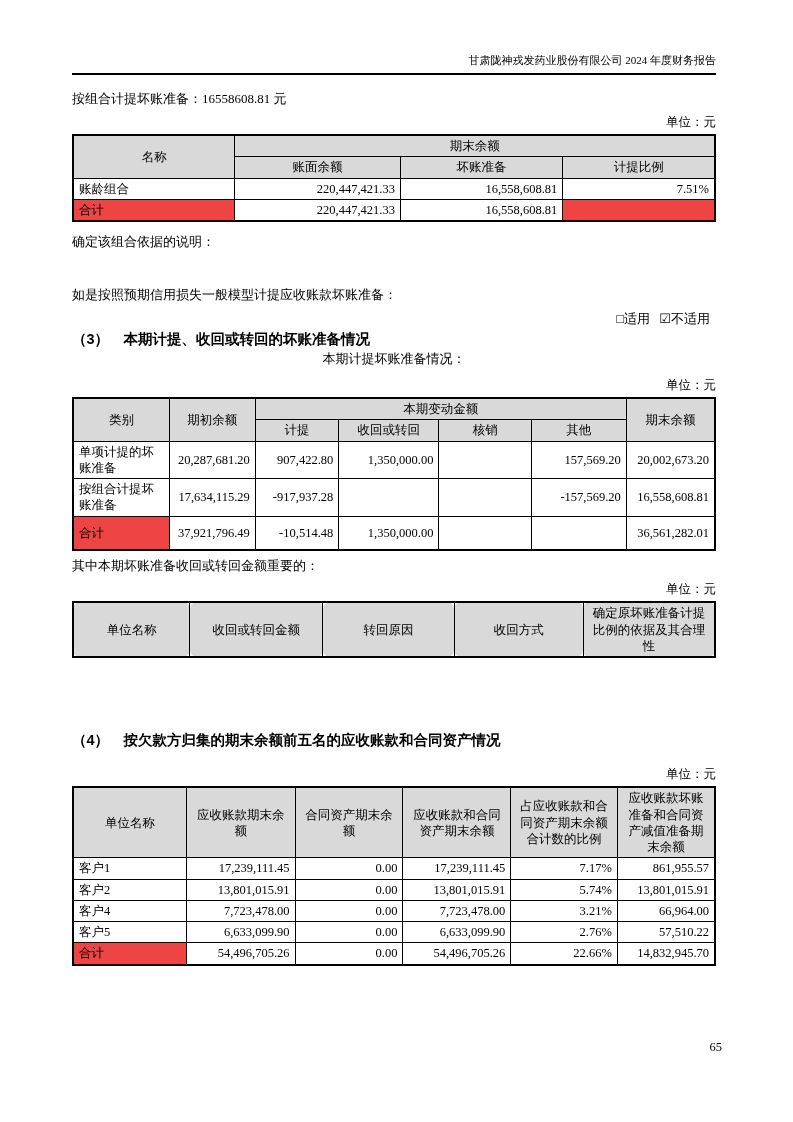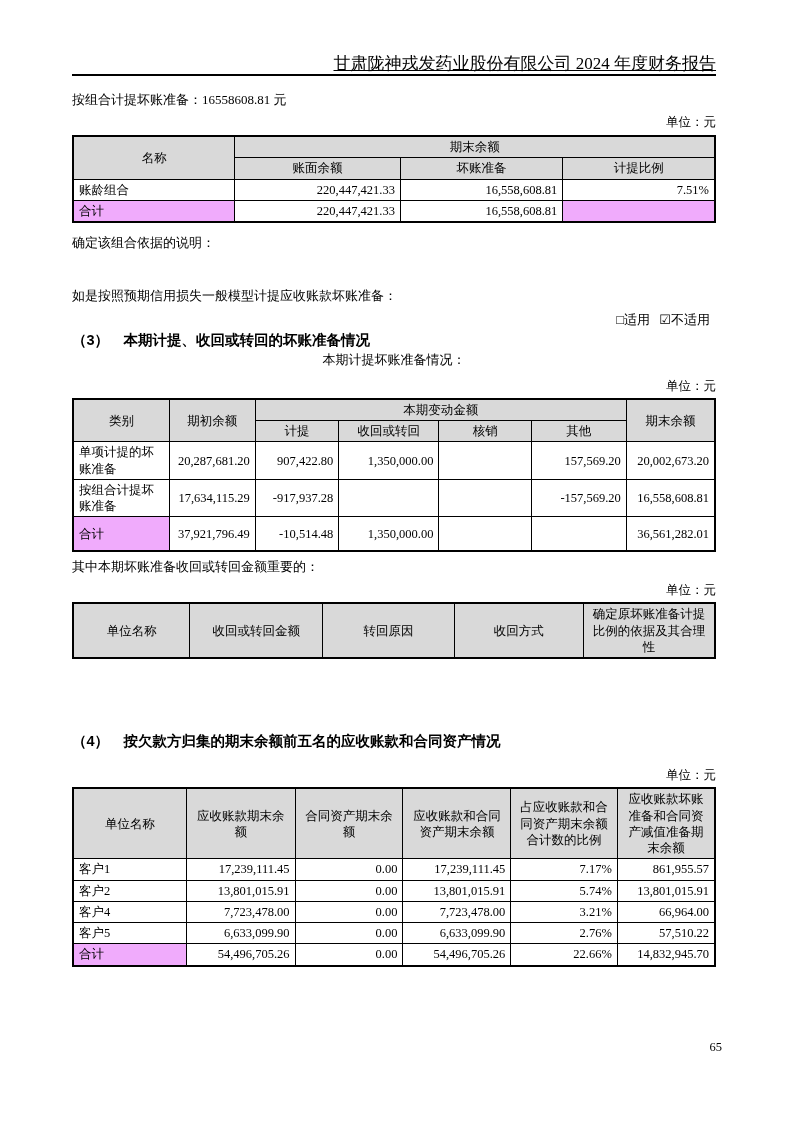--- a/index.html
+++ b/index.html
@@ -6,23 +6,23 @@
   html { background:#ffffff; }
   body {
     width:793px; height:1122px; position:relative;
     background:#ffffff; color:#000;
     font-family:"Liberation Serif","DejaVu Serif",serif;
     font-size:13px; line-height:1.15;
   }
   .margins { margin-left:72px; margin-right:77px; }
 
   .page-header {
-    padding-top:54px; 
+    padding-top:54px; padding-bottom:6px;
     border-bottom:2px solid #000;
-    text-align:right; font-size:17px;text-decoration:underline;
+    text-align:right; font-size:11px;
   }
 
   .para { font-size:13px; }
   .p-intro  { margin-top:17px; }
   .p-note1  { margin-top:13px; }
   .p-note2  { margin-top:38px; }
   .p-check  { margin-top:9px;text-align:right; }
   .p-intro3 { margin-top:4px;text-align:center; }
   .p-note3  { margin-top:8px; }
 
@@ -48,31 +48,31 @@
   .tbl th, .tbl td {
     border:1px solid #000; padding:2px 5px;
     vertical-align:middle; line-height:1.3;
     overflow-wrap:break-word;
   }
   .tbl th {
     background:#d9d9d9; font-weight:normal; text-align:center;
   }
   .tbl td.cl  { text-align:left; }
   .tbl td.num { text-align:right; word-break:break-all; }
-  .tbl td.shade { background:#f0abfc; }
+  .tbl td.shade { background:#ef4444; }
 
   .t1 td { height:21px; }
   .t1 thead tr:first-child th { height:22px; }
   .t1 thead tr:last-child  th { height:18px; }
 
   .t2 thead tr:first-child th { height:21px; }
   .t2 thead tr:last-child  th { height:18px; }
   .t2 tbody td { height:34px; }
 
-  .t3 th { height:55px; }
+  .t3 th { height:55px;border-radius:7px; }
 
   .t4 thead th { height:58px; }
   .t4 tbody td { height:18px; }
 
   .page-number {
     position:absolute; top:1040px; right:71px; font-size:12.5px;text-align:right;
   }
 </style>
 </head>
 <body>

